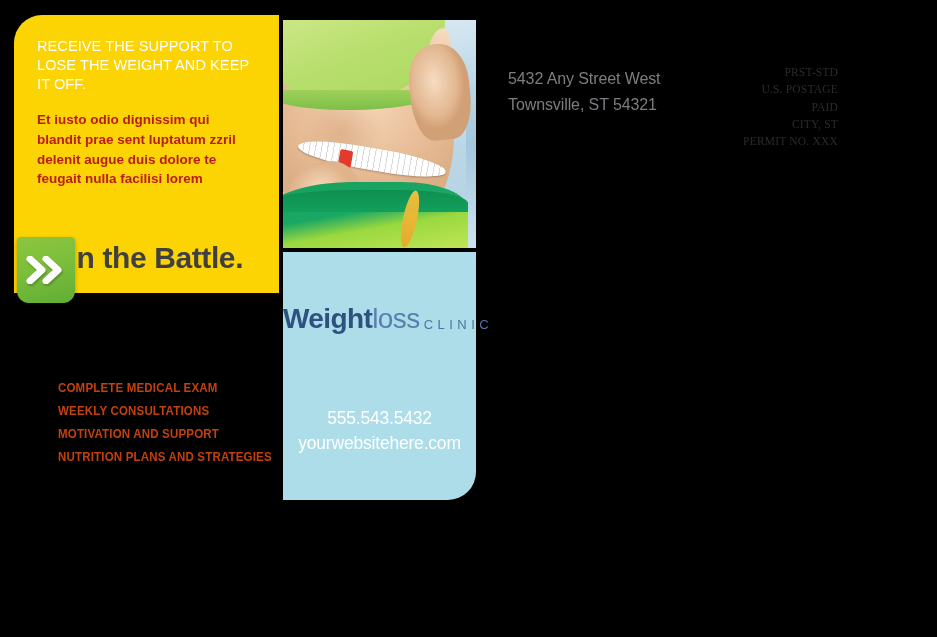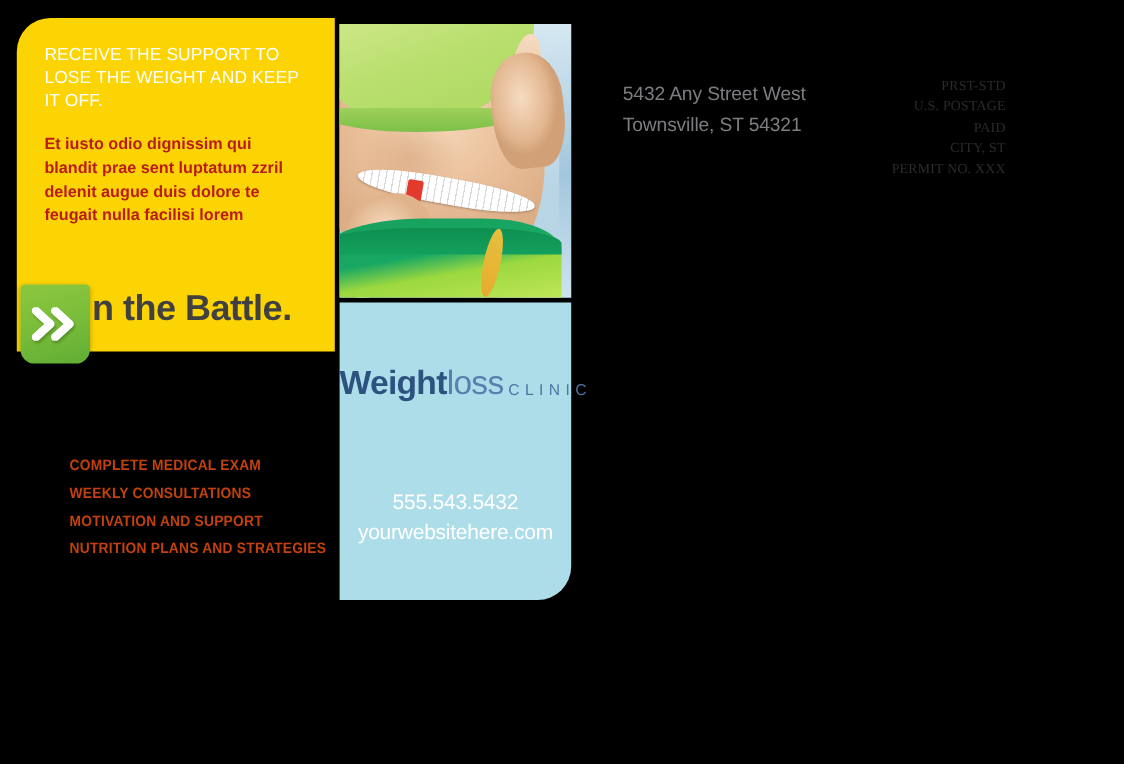--- a/index.html
+++ b/index.html
@@ -174,21 +174,21 @@
     margin-top:16px;color:#4E74A6;font-size:13px;letter-spacing:4.5px;
     padding-left:4px;
   }
   .contact{
     position:absolute;left:0;bottom:44px;width:100%;text-align:center;
     color:#FFFFFF;font-size:17.5px;line-height:1.42;letter-spacing:-.2px;
   }
 
   
   .address{
-    position:absolute;left:519px;top:66px;
+    position:absolute;left:508px;top:66px;
     color:#7C7D80;font-size:16px;line-height:1.62;letter-spacing:-.1px;
   }
 
   
   .indicia{
     position:absolute;left:714px;top:64px;width:124px;text-align:right;
     color:#2B2B2B;font-family:Liberation Serif, serif;
     font-size:11.5px;line-height:1.5;letter-spacing:.2px;
   }
 </style>

